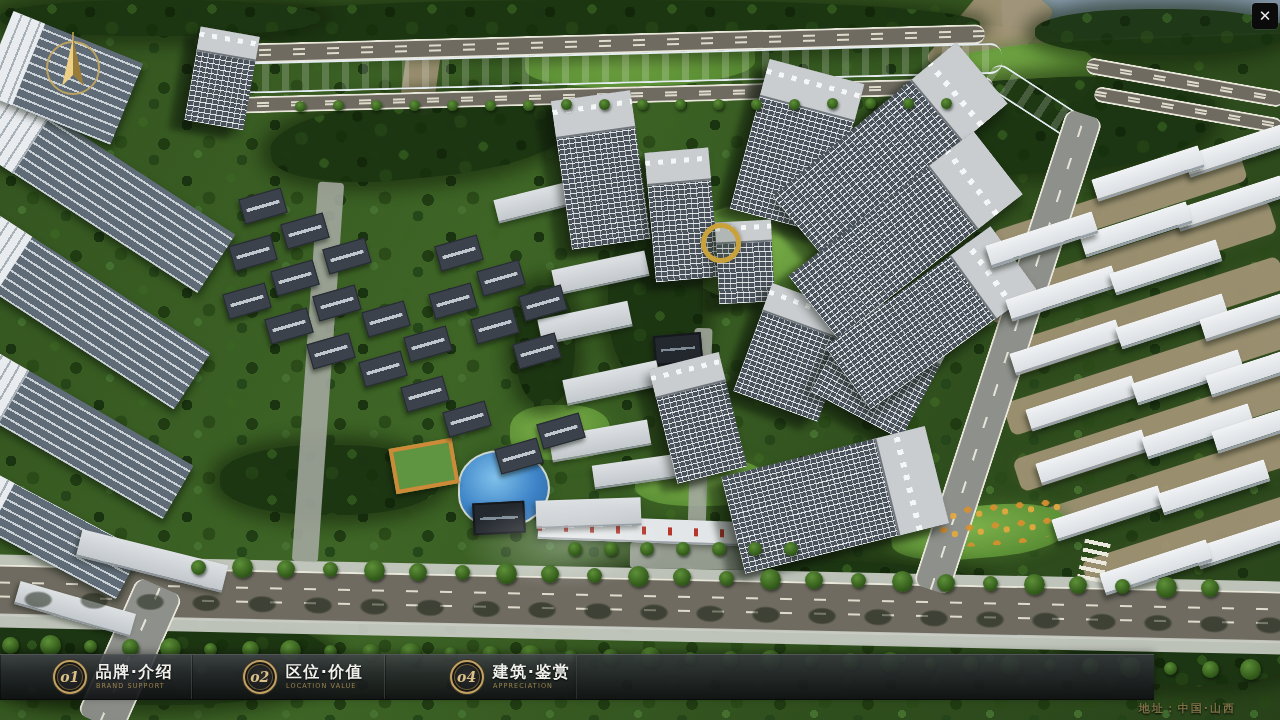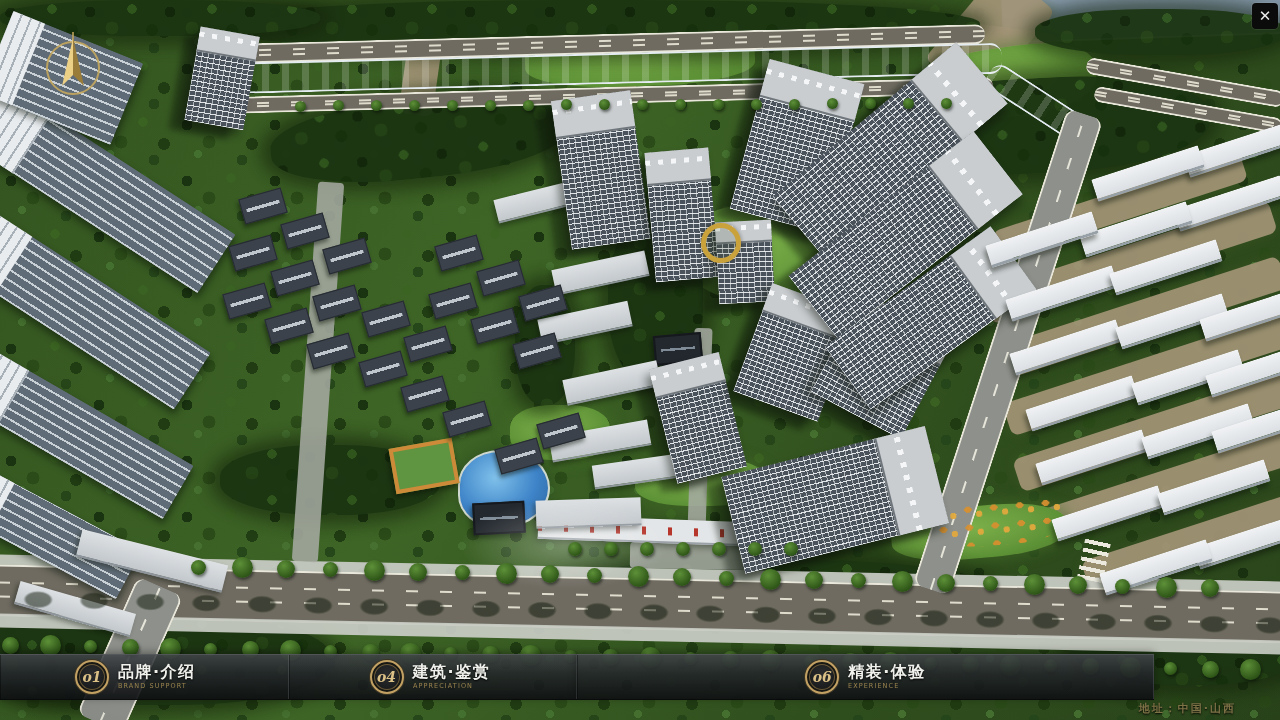--- a/index.html
+++ b/index.html
@@ -102,21 +102,21 @@
   
   .compass{position:absolute;left:36px;top:28px;width:74px;height:74px;z-index:40}
   .closebtn{position:absolute;left:1252px;top:3px;width:26px;height:26px;background:#0b0b0b;
     border-radius:4px;display:grid;place-items:center;color:#ececec;z-index:60;cursor:pointer;
     font:400 15px "DejaVu Sans",sans-serif;box-shadow:0 0 0 1px rgba(255,255,255,.08)}
   .menubar{position:absolute;left:0;top:654px;width:1280px;height:46px;display:flex;z-index:50}
   .menu-group{display:flex;flex:0 0 577px;
     background:linear-gradient(180deg,rgba(52,56,60,.88),rgba(14,16,18,.93));
     border-top:1px solid rgba(160,165,170,.45);border-bottom:1px solid rgba(0,0,0,.8);
     box-shadow:0 -2px 8px rgba(0,0,0,.35)}
-  .menu-item{flex:1;display:flex;align-items:center;justify-content:center;gap:9px;cursor:pointer;
+  .menu-item{flex:1;display:flex;align-items:center;justify-content:flex-end;gap:9px;cursor:pointer;
     border-right:1px solid rgba(125,130,136,.28);border-left:1px solid rgba(0,0,0,.35);
     background:linear-gradient(180deg,rgba(255,255,255,.05),transparent 40%)}
   .badge{width:30px;height:30px;border-radius:50%;border:2px solid #c2a163;flex:0 0 30px;
     box-shadow:0 0 0 1px #3a3324, inset 0 0 0 2px #171714, inset 0 0 0 3px #6b5a38;
     display:grid;place-items:center;font:italic 700 14px "DejaVu Serif",serif;color:#dcc186;
     background:radial-gradient(circle at 50% 40%,#2a2c2e,#121314)}
   .mi-text{display:flex;flex-direction:column;align-items:flex-start}
   .mi-zh{font:700 16px/1.1 "DejaVu Sans",sans-serif;color:#f0f1ec;letter-spacing:1.5px;
     text-shadow:0 1px 2px #000;white-space:nowrap}
   .mi-en{font:400 9px/1 "DejaVu Sans",sans-serif;color:#9c854e;letter-spacing:1.5px;margin-top:2px;
@@ -370,33 +370,33 @@
   <div class="menubar">
     <div class="menu-group" id="menuL">
         <div class="menu-item">
           <span class="badge">o1</span>
           <span class="mi-text">
             <span class="mi-zh">品牌·介绍</span>
             <span class="mi-en">BRAND SUPPORT</span>
           </span>
         </div>
         <div class="menu-item">
+          <span class="badge">o2</span>
+          <span class="mi-text">
+            <span class="mi-zh">区位·价值</span>
+            <span class="mi-en">LOCATION VALUE</span>
+          </span>
+        </div>
+        <div class="menu-item">
           <span class="badge">o4</span>
           <span class="mi-text">
             <span class="mi-zh">建筑·鉴赏</span>
             <span class="mi-en">APPRECIATION</span>
           </span>
         </div>
       </div>
     <div class="menu-group" id="menuR">
-        <div class="menu-item">
-          <span class="badge">o6</span>
-          <span class="mi-text">
-            <span class="mi-zh">精装·体验</span>
-            <span class="mi-en">EXPERIENCE</span>
-          </span>
-        </div>
       </div>
   </div>
 
   <div class="address">地址：中国·山西</div>
   <div class="vignette"></div>
 </div>
 
 </body></html>

